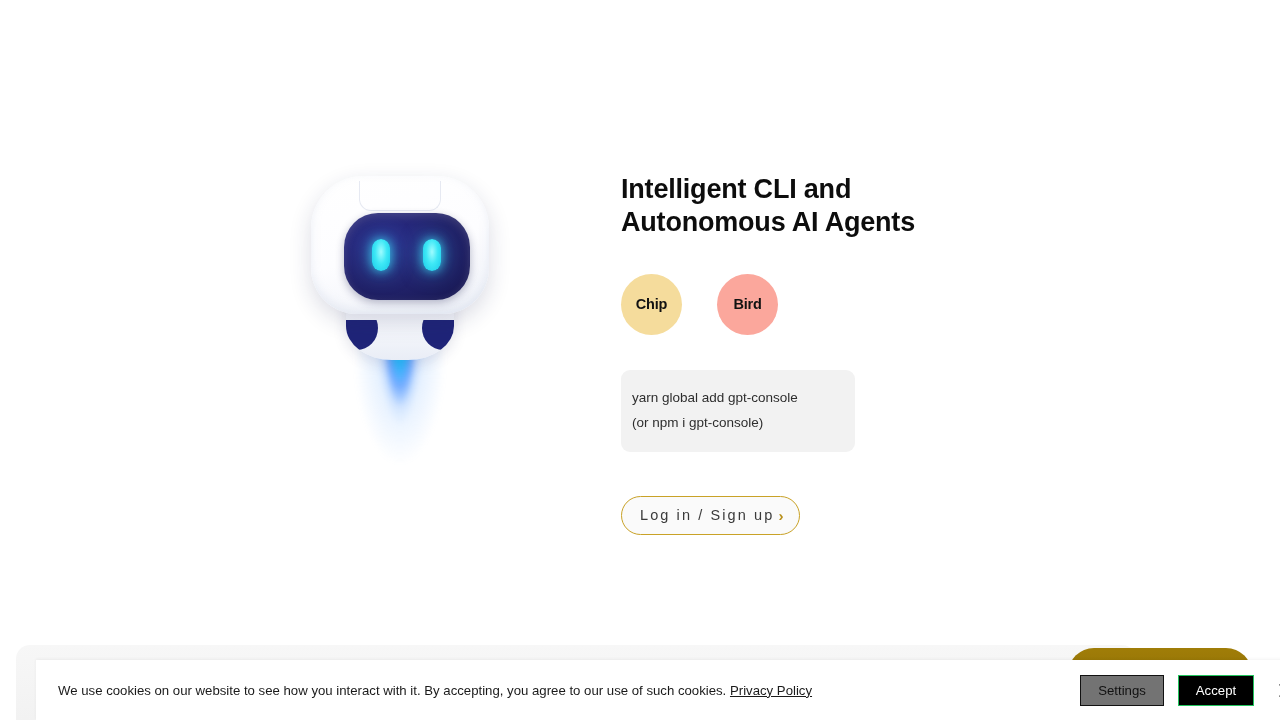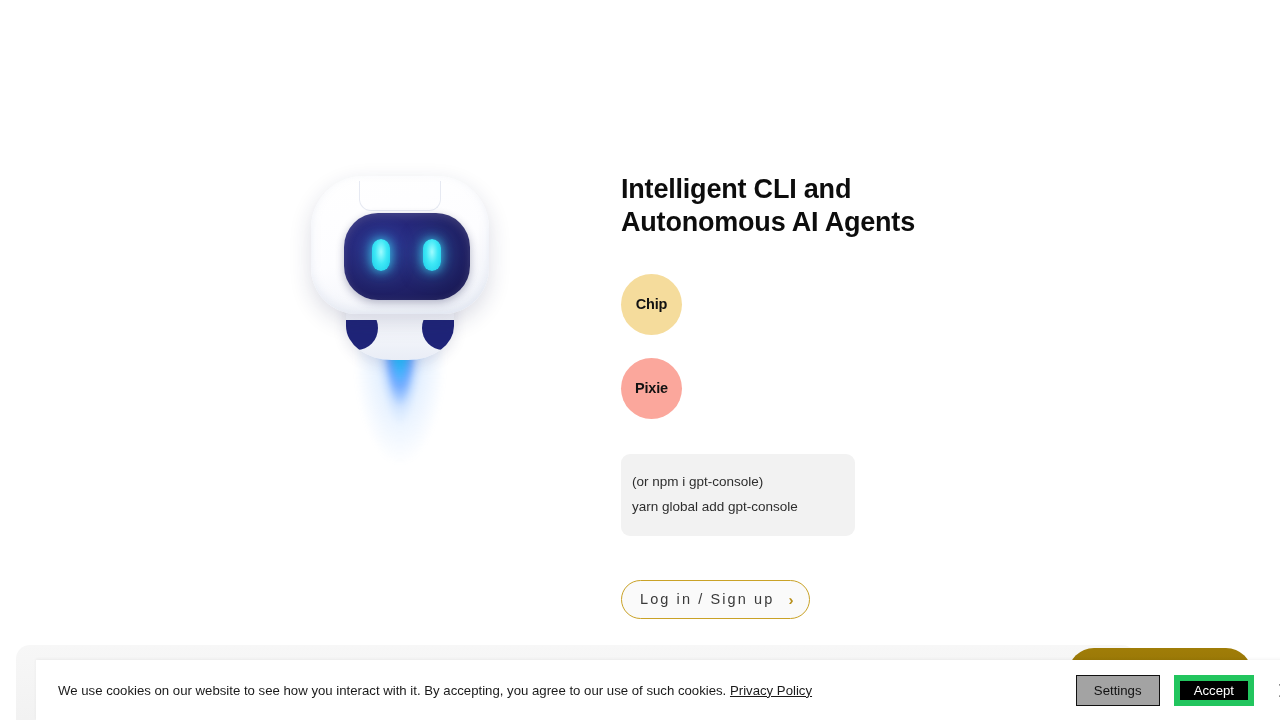--- a/index.html
+++ b/index.html
@@ -76,35 +76,35 @@
   
   .copy { position: absolute; left: 621px; top: 173px; width: 520px; }
   .headline {
     font-size: 27px; font-weight: 700; line-height: 1.22;
     color: #0d0d0d; letter-spacing: -0.2px; white-space: pre-line;
   }
   .subtitle {
     margin-top: 25px; font-size: 16.5px; color: #2b2b2b; line-height: 1.4;
   }
 
-  .badges { display: flex; gap: 23px; margin-top: 35px; flex-direction: column; }
+  .badges { display: flex; gap: 35px; margin-top: 35px; }
   .badge {
     width: 61px; height: 61px; border-radius: 50%;
     display: flex; align-items: center; justify-content: center;
     font-size: 14.5px; font-weight: 700; color: #121212; letter-spacing: -0.2px;
   }
 
   .code-block {
     margin-top: 35px; width: 234px; padding: 16px 0 16px 11px;
     background: #f2f2f2; border-radius: 9px;
     font-size: 13.5px; color: #2e2e2e; line-height: 1.85;
   }
 
   .cta {
-    margin-top: 44px; display: inline-flex; align-items: center; gap: 14px;
+    margin-top: 44px; display: inline-flex; align-items: center; gap: 4px;
     padding: 10px 16px 10px 18px;
     background: #fafafa; border: 1.4px solid #c9a227; border-radius: 22px;
     font-size: 14.5px; font-weight: 500; letter-spacing: 2.1px; color: #3a3a3a;
     cursor: pointer;
   }
   .cta .chev { color: #b8901c; font-size: 15px; letter-spacing: 0; font-weight: 700; }
 
   
   .gold-fab {
     position: absolute; left: 1068px; top: 648px; width: 184px; height: 52px;
@@ -118,26 +118,26 @@
     background: #ffffff; display: flex; align-items: center;
     padding: 0 18px 0 22px;
     box-shadow: 0 -1px 3px rgba(0,0,0,0.05);
     margin-left: 36px;
   }
   .cookie-text { font-size: 13.2px; color: #1a1a1a; }
   .cookie-link { color: #1a1a1a; text-decoration: underline; cursor: pointer; }
   .cookie-actions { margin-left: auto; display: flex; align-items: center; gap: 14px; }
   .btn-settings {
     min-width: 84px; height: 31px; padding: 0 14px;
-    background: #a3a3a3; border: 1px solid #111; color: #111;
+    background: #737373; border: 1px solid #111; color: #111;
     font-size: 13.2px; font-family: inherit; cursor: pointer;
   }
   .btn-accept {
     min-width: 76px; height: 31px; padding: 0 14px;
-    background: #000000; border: 6px solid #22c55e; color: #ffffff;
+    background: #000000; border: 1px solid #22c55e; color: #ffffff;
     font-size: 13.2px; font-family: inherit; cursor: pointer;
   }
   .btn-close {
     width: 26px; height: 26px; background: none; border: none;
     cursor: pointer; display: flex; align-items: center; justify-content: center;
     margin-left: 4px;
   }
 </style>
 </head>
 <body>
@@ -160,26 +160,26 @@
         </div>
       </div>
     </div>
 
     <div class="copy">
       <h1 class="headline">Intelligent CLI and
 Autonomous AI Agents</h1>
 
       <div class="badges">
         <div class="badge" style="background: rgb(245, 220, 156);">Chip</div>
-        <div class="badge" style="background: rgb(251, 167, 156);">Pixie</div>
+        <div class="badge" style="background: rgb(251, 167, 156);">Bird</div>
       </div>
 
       <div class="code-block">
+        <div>yarn global add gpt-console</div>
         <div>(or npm i gpt-console)</div>
-        <div>yarn global add gpt-console</div>
       </div>
 
       <div class="cta">
         <span>Log in / Sign up</span>
         <span class="chev">›</span>
       </div>
     </div>
   </div>
 
   <div class="gold-fab"></div>

